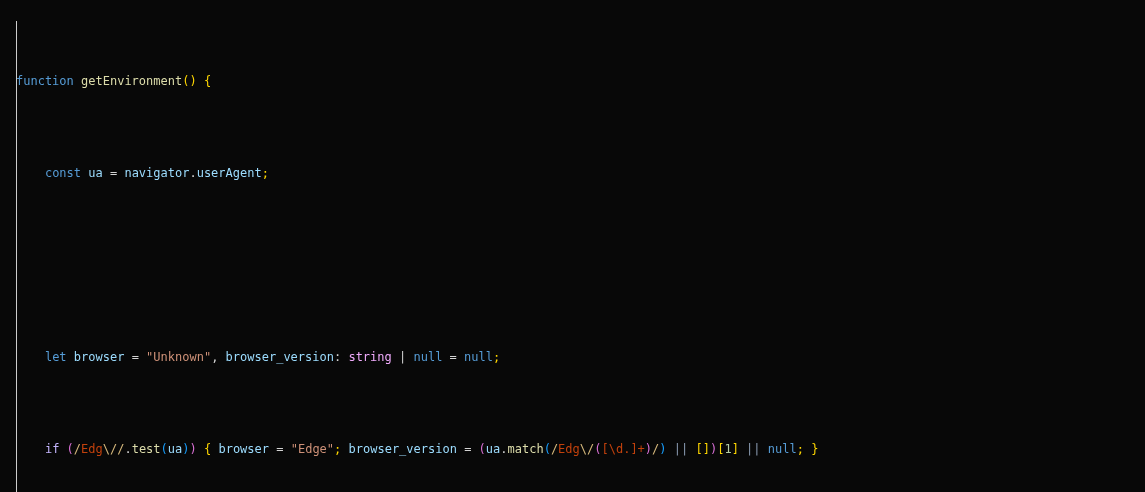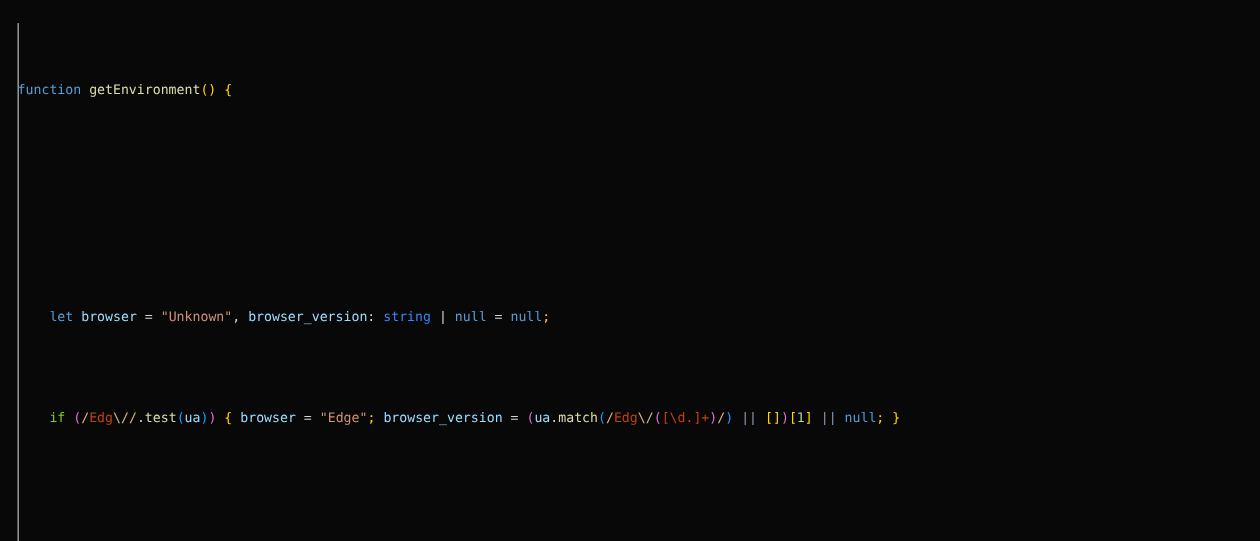--- a/index.html
+++ b/index.html
@@ -33,24 +33,24 @@
     position: absolute;
     left: 16px;
     top: 21px;
     width: 1px;
     height: 471px;
     background: #d8d8d8;
     opacity: 0.95;
   }
   
   .t-kw      { color: #569cd6; }  
-  .t-ctrl    { color: #84cc16; }  
+  .t-ctrl    { color: #c4b5fd; }  
   .t-fn      { color: #dcdcaa; }  
   .t-var     { color: #9cdcfe; }  
-  .t-type    { color: #3b82f6; }  
+  .t-type    { color: #f0abfc; }  
   .t-str     { color: #ce9178; }  
   .t-regex   { color: #c2410c; }  
   .t-regexd  { color: #d7ba7d; }  
   .t-p1      { color: #ffd700; }  
   .t-p2      { color: #da70d6; }  
   .t-p3      { color: #179fff; }  
   .t-op      { color: #d4d4d4; }  
   .t-logic   { color: #8b9cb3; }  
   .t-num     { color: #b5cea8; }
 </style>
@@ -58,20 +58,21 @@
 <body>
 
 <div id="editor" style="background: rgb(8, 8, 8); line-height: 23px;">
 
   <div class="indent-guide" style="background: rgb(216, 216, 216);"></div>
 
   <div id="code-surface">
 
     <div class="code-line" style="height: 23px;"><span class="t-kw">function</span><span class="t-op"> </span><span class="t-fn">getEnvironment</span><span class="t-p1">(</span><span class="t-p1">)</span><span class="t-op"> </span><span class="t-p1">{</span></div>
 
+    <div class="code-line" style="height: 23px;"><span class="t-op">    </span><span class="t-kw">const</span><span class="t-op"> </span><span class="t-var">ua</span><span class="t-op"> = </span><span class="t-var">navigator</span><span class="t-op">.</span><span class="t-var">userAgent</span><span class="t-p1">;</span></div>
 
     <div class="code-line" style="height: 23px;"></div>
 
     <div class="code-line" style="height: 23px;"><span class="t-op">    </span><span class="t-kw">let</span><span class="t-op"> </span><span class="t-var">browser</span><span class="t-op"> = </span><span class="t-str">"Unknown"</span><span class="t-op">, </span><span class="t-var">browser_version</span><span class="t-op">: </span><span class="t-type">string</span><span class="t-op"> | </span><span class="t-kw">null</span><span class="t-op"> = </span><span class="t-kw">null</span><span class="t-p1">;</span></div>
 
     <div class="code-line" style="height: 23px;"><span class="t-op">    </span><span class="t-ctrl">if</span><span class="t-op"> </span><span class="t-p2">(</span><span class="t-regexd">/</span><span class="t-regex">Edg</span><span class="t-regexd">\/</span><span class="t-regexd">/</span><span class="t-op">.</span><span class="t-fn">test</span><span class="t-p3">(</span><span class="t-var">ua</span><span class="t-p3">)</span><span class="t-p2">)</span><span class="t-op"> </span><span class="t-p1">{</span><span class="t-op"> </span><span class="t-var">browser</span><span class="t-op"> = </span><span class="t-str">"Edge"</span><span class="t-p1">;</span><span class="t-op"> </span><span class="t-var">browser_version</span><span class="t-op"> = </span><span class="t-p2">(</span><span class="t-var">ua</span><span class="t-op">.</span><span class="t-fn">match</span><span class="t-p3">(</span><span class="t-regexd">/</span><span class="t-regex">Edg</span><span class="t-regexd">\/</span><span class="t-p2">(</span><span class="t-regex">[\d.]+</span><span class="t-p2">)</span><span class="t-regexd">/</span><span class="t-p3">)</span><span class="t-op"> </span><span class="t-logic">||</span><span class="t-op"> </span><span class="t-p1">[</span><span class="t-p1">]</span><span class="t-p2">)</span><span class="t-p1">[</span><span class="t-num">1</span><span class="t-p1">]</span><span class="t-op"> </span><span class="t-logic">||</span><span class="t-op"> </span><span class="t-kw">null</span><span class="t-p1">;</span><span class="t-op"> </span><span class="t-p1">}</span></div>
 
     
 
     

